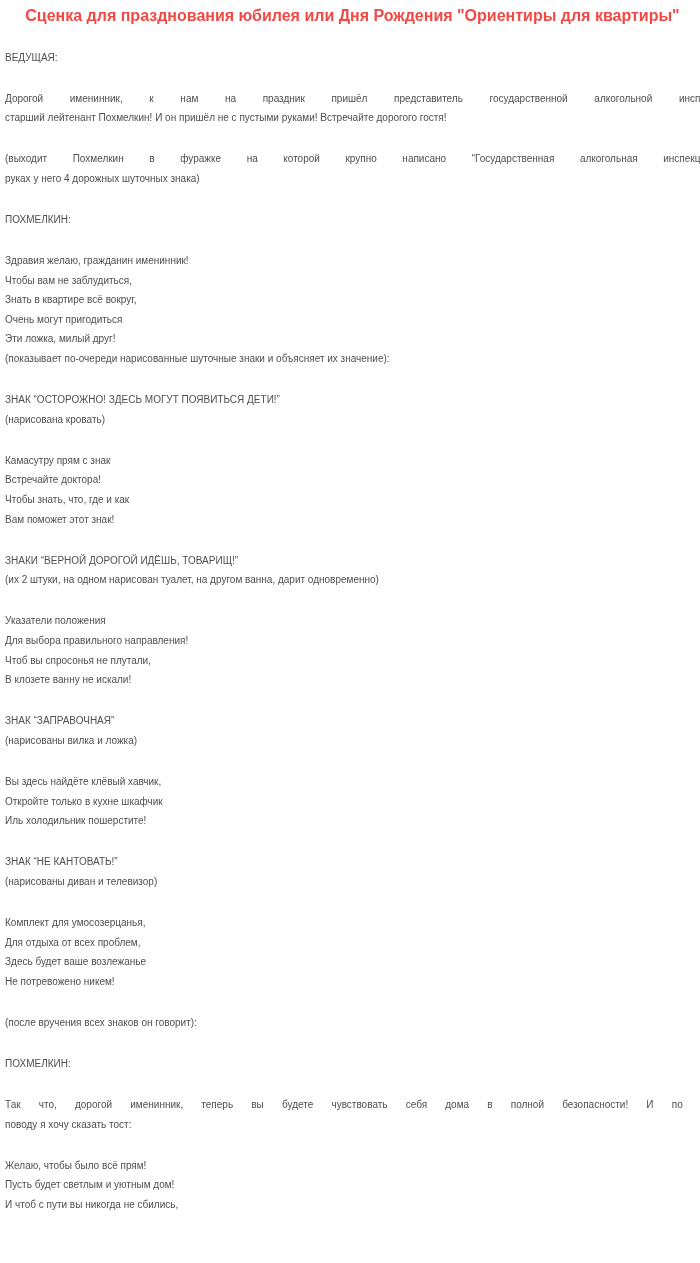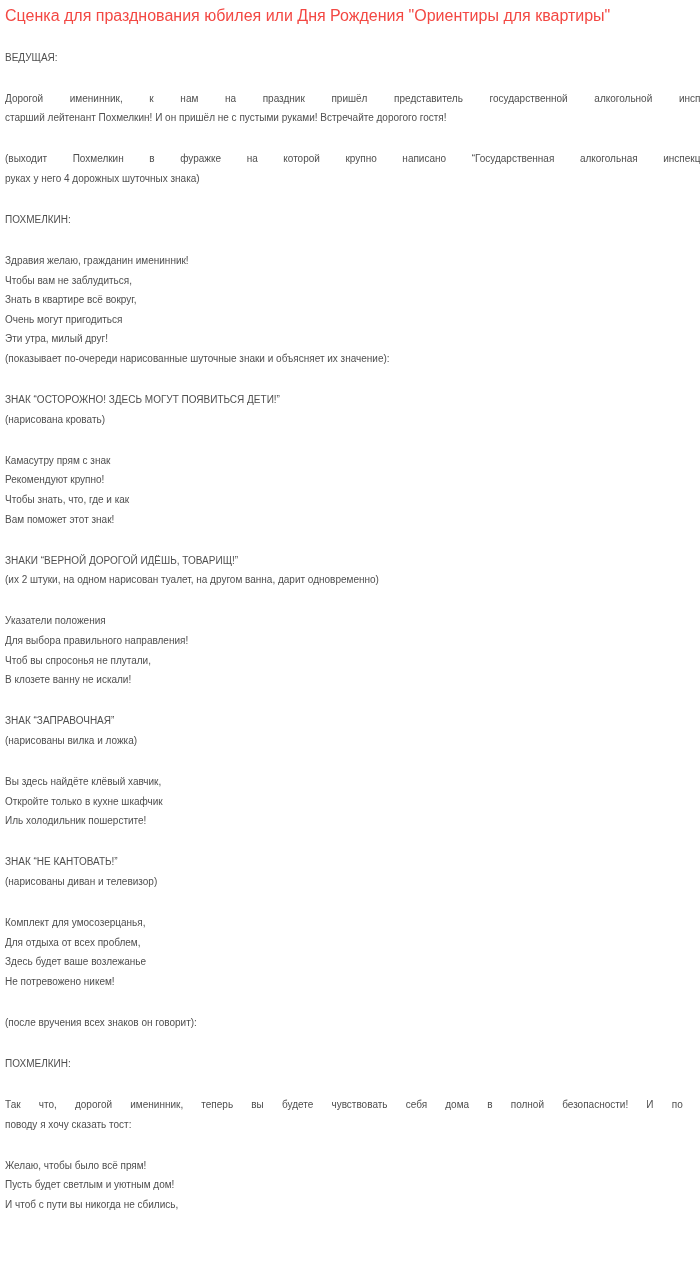--- a/index.html
+++ b/index.html
@@ -3,22 +3,22 @@
 <meta charset="utf-8">
 <style>
   html, body { margin: 0; padding: 0; }
   body {
     width: 700px; height: 1263px; overflow: hidden;
     background: #ffffff;
     font-family: "Liberation Sans", "DejaVu Sans", sans-serif;
   }
   .content { padding: 5px 0 0 5px; }
   .title {
-    font-size: 16px; line-height: 21px; font-weight: 400;
-    margin: 0 0 21.5px 0; cursor: pointer;
+    font-size: 16px; line-height: 21px; font-weight: 700;
+    margin: 0 0 21.5px 0; cursor: pointer; text-align: center;
   }
   .block { margin: 0 0 21.5px 0; font-size: 10px; line-height: 19.6px; }
   .line { white-space: nowrap; }
   .jline {
     width: 701px;
     text-align: justify;
     text-align-last: justify;
     text-justify: inter-word;
     white-space: normal;
   }
@@ -41,30 +41,30 @@
         <div class="line">руках у него 4 дорожных шуточных знака)</div>
       </div>
       <div class="block">
         <div class="line">ПОХМЕЛКИН:</div>
       </div>
       <div class="block">
         <div class="line">Здравия желаю, гражданин именинник!</div>
         <div class="line">Чтобы вам не заблудиться,</div>
         <div class="line">Знать в квартире всё вокруг,</div>
         <div class="line">Очень могут пригодиться</div>
-        <div class="line">Эти утра, милый друг!</div>
+        <div class="line">Эти ложка, милый друг!</div>
         <div class="line">(показывает по-очереди нарисованные шуточные знаки и объясняет их значение):</div>
       </div>
       <div class="block">
         <div class="line">ЗНАК “ОСТОРОЖНО! ЗДЕСЬ МОГУТ ПОЯВИТЬСЯ ДЕТИ!”</div>
         <div class="line">(нарисована кровать)</div>
       </div>
       <div class="block">
         <div class="line">Камасутру прям с знак</div>
-        <div class="line">Рекомендуют крупно!</div>
+        <div class="line">Встречайте доктора!</div>
         <div class="line">Чтобы знать, что, где и как</div>
         <div class="line">Вам поможет этот знак!</div>
       </div>
       <div class="block">
         <div class="line">ЗНАКИ “ВЕРНОЙ ДОРОГОЙ ИДЁШЬ, ТОВАРИЩ!”</div>
         <div class="line">(их 2 штуки, на одном нарисован туалет, на другом ванна, дарит одновременно)</div>
       </div>
       <div class="block">
         <div class="line">Указатели положения</div>
         <div class="line">Для выбора правильного направления!</div>

